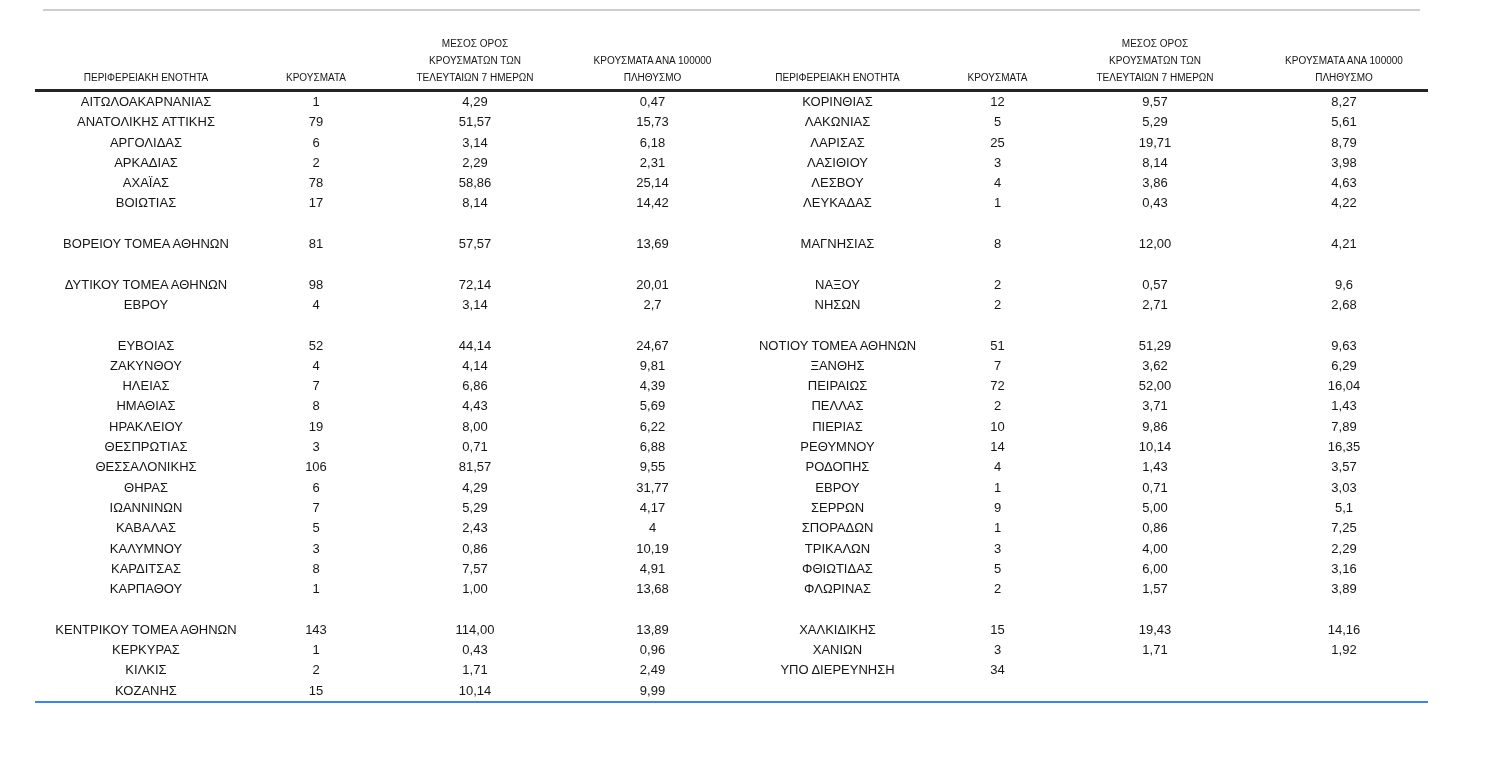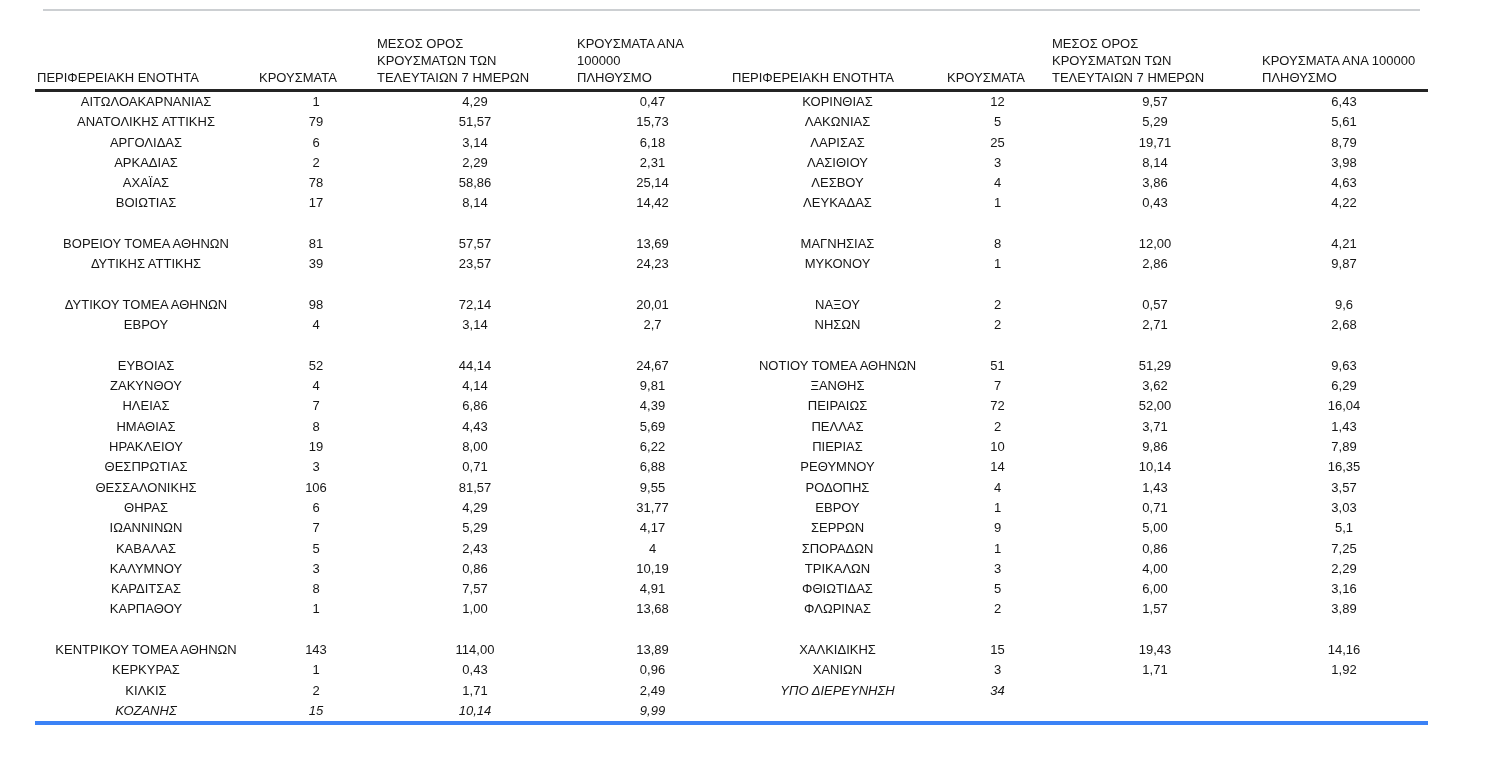--- a/index.html
+++ b/index.html
@@ -26,47 +26,45 @@
   table.cases-table {
     position: absolute;
     left: 35px;
     top: 24px;
     width: 1393px;
     border-collapse: collapse;
     table-layout: fixed;
   }
   table.cases-table th {
     font-weight: 400;
-    font-size: 13px;
+    font-size: 10px;
     line-height: 17px;
-    text-align: left;
+    text-align: center;
     vertical-align: bottom;
     white-space: pre-line;
     padding: 0 2px 3px 2px;
     height: 62px;
     border-bottom: 3px solid #242424;
   }
   table.cases-table td {
     font-size: 13px;
     text-align: center;
     height: 20.3px;
     line-height: 20.3px;
     padding: 0;
     white-space: nowrap;
     overflow: hidden;
   }
   table.cases-table tbody tr:last-child td {
-    border-bottom: 4px solid #3b82f6;
-    font-style: italic;
+    border-bottom: 2px solid #3b82f6;
   }
   td.spacer {
     height: 20.3px;
   }
   td.italic {
-    font-style: italic;
     margin-top: 15px;
   }
 </style>
 </head>
 <body>
 
 <div class="top-rule"></div>
 
 <table class="cases-table">
   <colgroup>
@@ -99,21 +97,21 @@
   </thead>
   <tbody id="table-body">
       <tr>
         <td>ΑΙΤΩΛΟΑΚΑΡΝΑΝΙΑΣ</td>
         <td>1</td>
         <td>4,29</td>
         <td>0,47</td>
         <td>ΚΟΡΙΝΘΙΑΣ</td>
         <td>12</td>
         <td>9,57</td>
-        <td>6,43</td>
+        <td>8,27</td>
       </tr>
       <tr>
         <td>ΑΝΑΤΟΛΙΚΗΣ ΑΤΤΙΚΗΣ</td>
         <td>79</td>
         <td>51,57</td>
         <td>15,73</td>
         <td>ΛΑΚΩΝΙΑΣ</td>
         <td>5</td>
         <td>5,29</td>
         <td>5,61</td>
@@ -165,30 +163,20 @@
         <td>ΒΟΡΕΙΟΥ ΤΟΜΕΑ ΑΘΗΝΩΝ</td>
         <td>81</td>
         <td>57,57</td>
         <td>13,69</td>
         <td>ΜΑΓΝΗΣΙΑΣ</td>
         <td>8</td>
         <td>12,00</td>
         <td>4,21</td>
       </tr>
       <tr>
-        <td>ΔΥΤΙΚΗΣ ΑΤΤΙΚΗΣ</td>
-        <td>39</td>
-        <td>23,57</td>
-        <td>24,23</td>
-        <td>ΜΥΚΟΝΟΥ</td>
-        <td>1</td>
-        <td>2,86</td>
-        <td>9,87</td>
-      </tr>
-      <tr>
         <td colspan="8" class="spacer"></td>
       </tr>
       <tr>
         <td>ΔΥΤΙΚΟΥ ΤΟΜΕΑ ΑΘΗΝΩΝ</td>
         <td>98</td>
         <td>72,14</td>
         <td>20,01</td>
         <td>ΝΑΞΟΥ</td>
         <td>2</td>
         <td>0,57</td>

